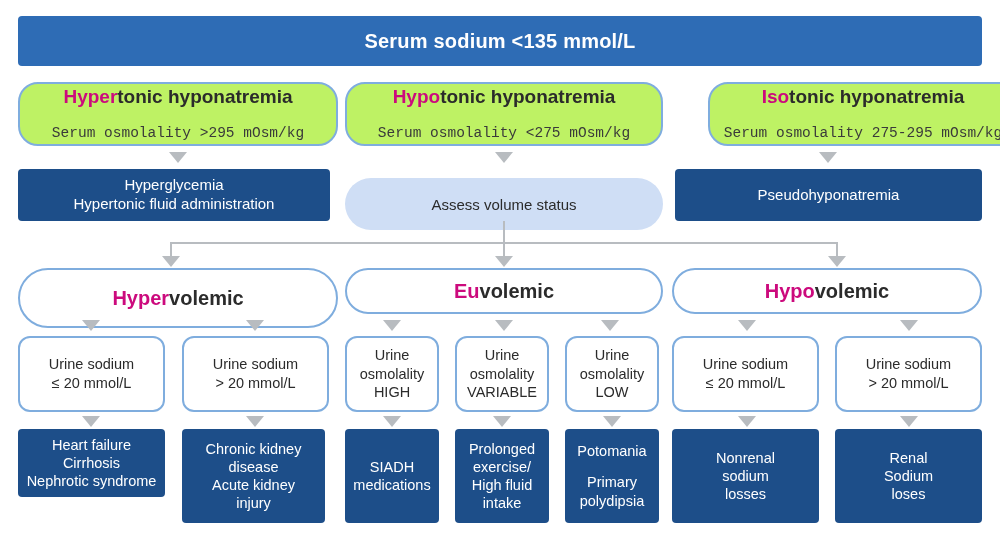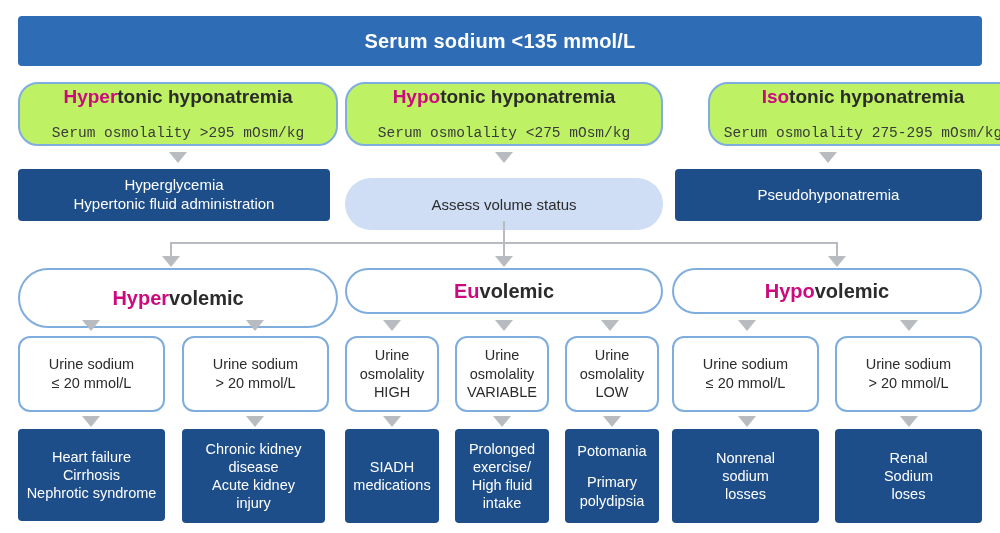--- a/index.html
+++ b/index.html
@@ -214,21 +214,21 @@
   </div>
 
   <div class="abs arrow-down" style="left:82px;  top:416px;"></div>
   <div class="abs arrow-down" style="left:246px; top:416px;"></div>
   <div class="abs arrow-down" style="left:383px; top:416px;"></div>
   <div class="abs arrow-down" style="left:493px; top:416px;"></div>
   <div class="abs arrow-down" style="left:603px; top:416px;"></div>
   <div class="abs arrow-down" style="left:738px; top:416px;"></div>
   <div class="abs arrow-down" style="left:900px; top:416px;"></div>
 
-  <div class="abs navy-box small" style="left:18px; top:429px; width:147px; height:92px;">
+  <div class="abs navy-box small" style="left:18px; top:429px; width:147px; height:68px;">
     <div>
       <div>Heart failure</div>
       <div>Cirrhosis</div>
       <div>Nephrotic syndrome</div>
     </div>
   </div>
   <div class="abs navy-box small" style="left:182px; top:429px; width:143px; height:94px;">
     <div>
       <div>Chronic kidney</div>
       <div>disease</div>

